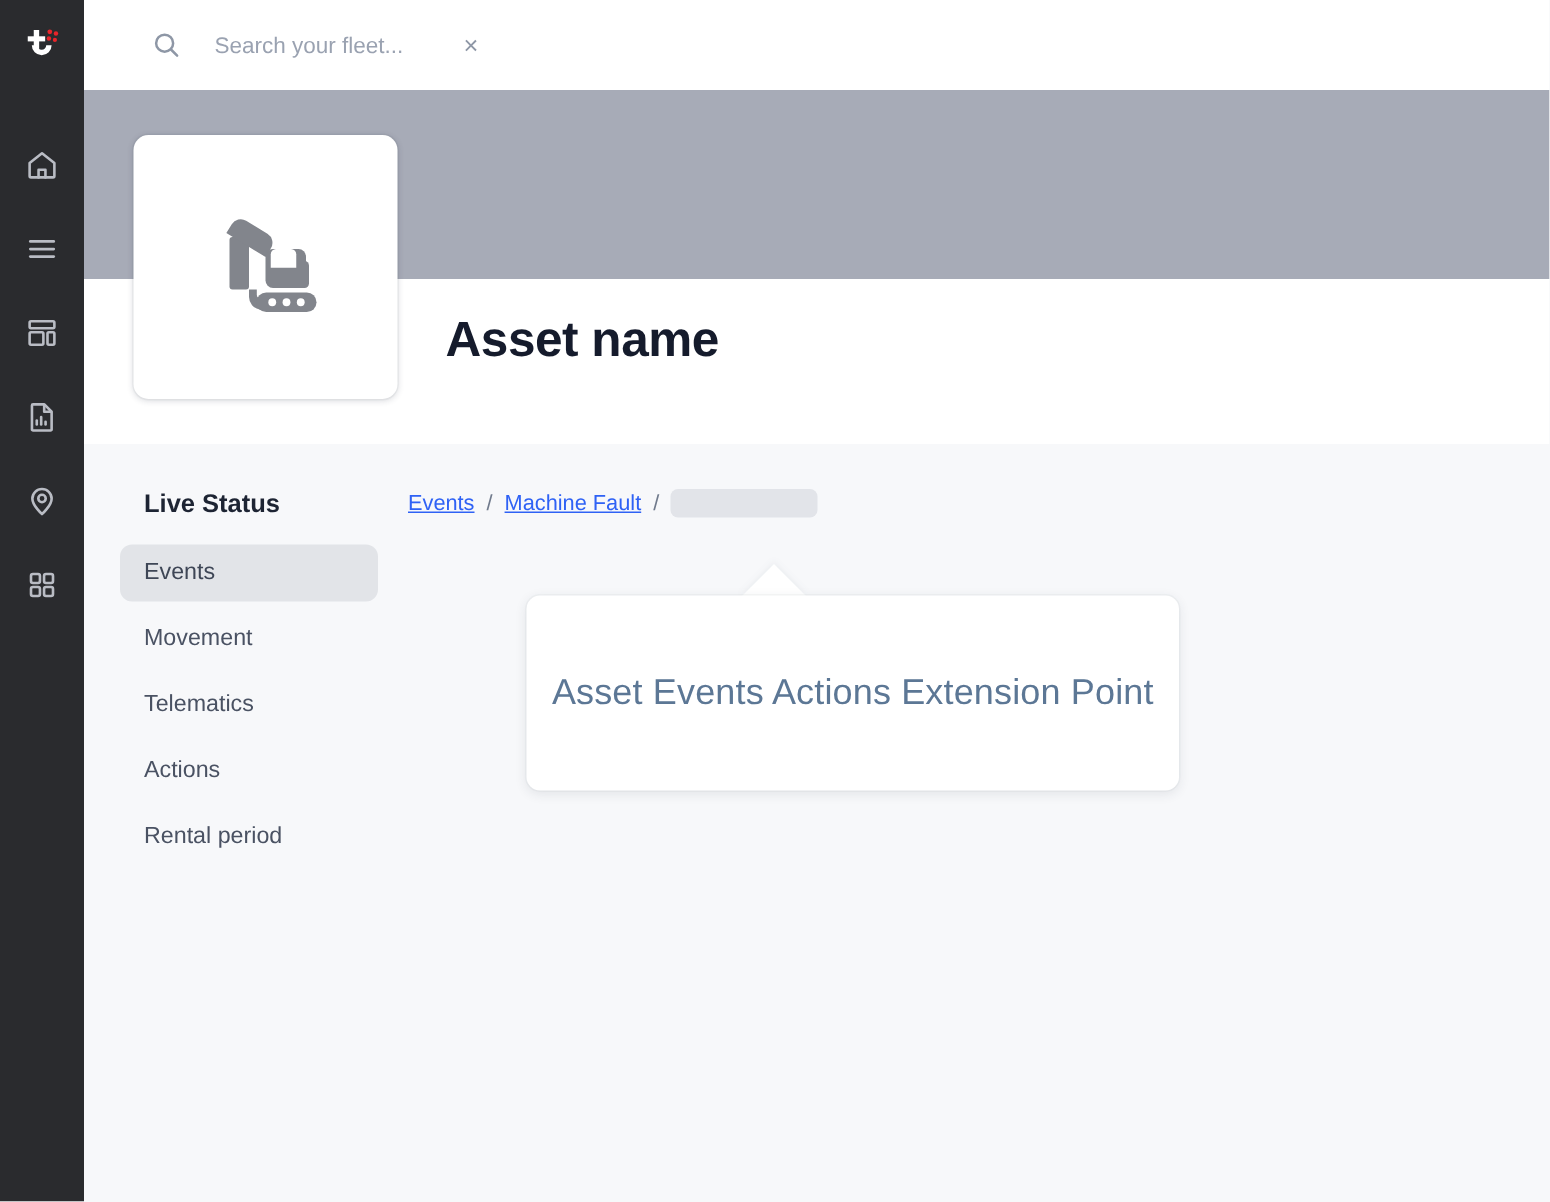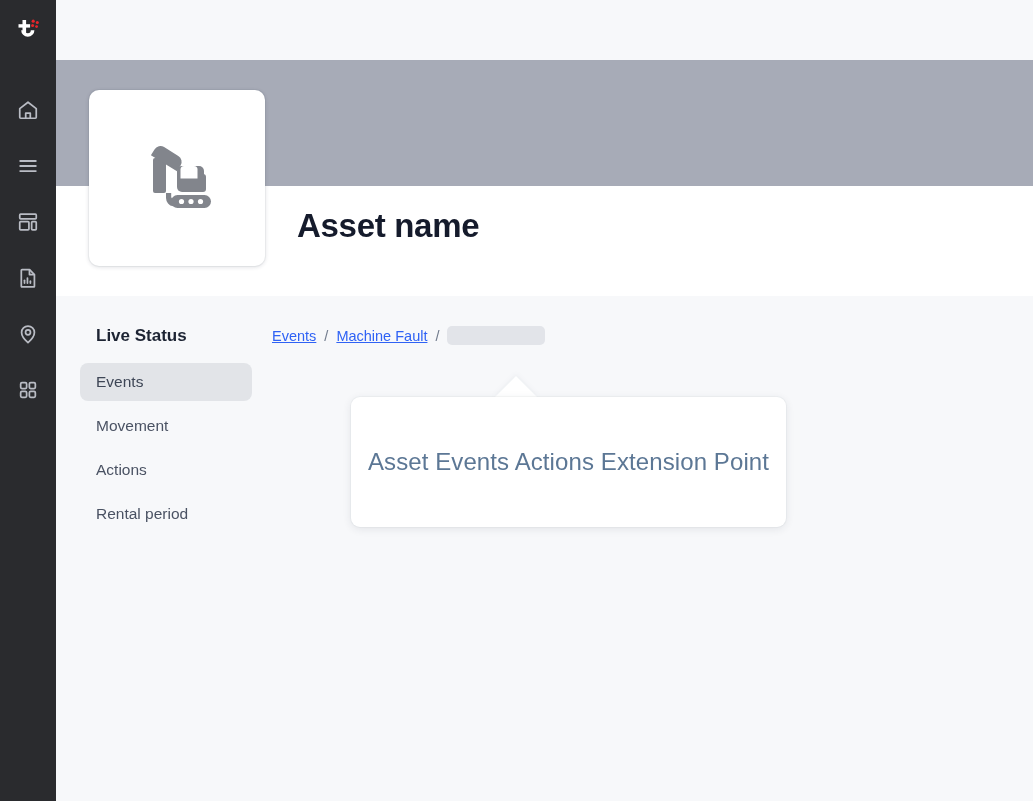--- a/index.html
+++ b/index.html
@@ -216,20 +216,30 @@
           <rect x="4" y="4" width="6.5" height="6.5" rx="1.4"></rect>
           <rect x="13.5" y="4" width="6.5" height="6.5" rx="1.4"></rect>
           <rect x="4" y="13.5" width="6.5" height="6.5" rx="1.4"></rect>
           <rect x="13.5" y="13.5" width="6.5" height="6.5" rx="1.4"></rect>
         </svg>
       </div>
 
     </div>
   </div>
 
+  <div class="topbar">
+    <span class="search-icon">
+      <svg width="20" height="20" viewBox="0 0 24 24" fill="none" stroke="#8e97a6" stroke-width="2" stroke-linecap="round">
+        <circle cx="10.5" cy="10.5" r="6.8"></circle>
+        <line x1="15.6" y1="15.6" x2="20.5" y2="20.5"></line>
+      </svg>
+    </span>
+    <input class="search-input" type="text" placeholder="Search your fleet..." style="">
+    <span class="search-clear">×</span>
+  </div>
 
   <div class="hero-band"></div>
   <div class="hero-white"></div>
 
   <div class="asset-card">
     <svg width="88" height="80" viewBox="0 0 88 80" fill="#82858c">
       <rect x="20" y="20" width="13" height="35" rx="2"></rect>
       <path d="M20 55 h13 v5 a8.5 8.5 0 0 0 16.5 2.8 l-7.5 -3.2 a2 2 0 0 1 -3.8 -0.9 V55 Z"></path>
       <path d="M21.5 11.5 a7 7 0 0 1 9.6 -2.4 l14.2 8.8 a7 7 0 0 1 2.3 9.6 l-3.6 5.8 -26.1 -16 Z"></path>
       <rect x="44" y="28" width="27" height="26" rx="5"></rect>
@@ -244,20 +254,21 @@
 
   <div class="asset-title">Asset name</div>
 
   <div class="content">
 
     <div class="subnav">
       <div class="subnav-title">Live Status</div>
 
       <div class="subnav-item active">Events</div>
       <div class="subnav-item">Movement</div>
+      <div class="subnav-item">Telematics</div>
       <div class="subnav-item">Actions</div>
       <div class="subnav-item">Rental period</div>
     </div>
 
     <div class="breadcrumb">
       <span class="crumb-link">Events</span>
       <span class="crumb-sep">/</span>
       <span class="crumb-link">Machine Fault</span>
       <span class="crumb-sep">/</span>
       <span class="crumb-skeleton"></span>

